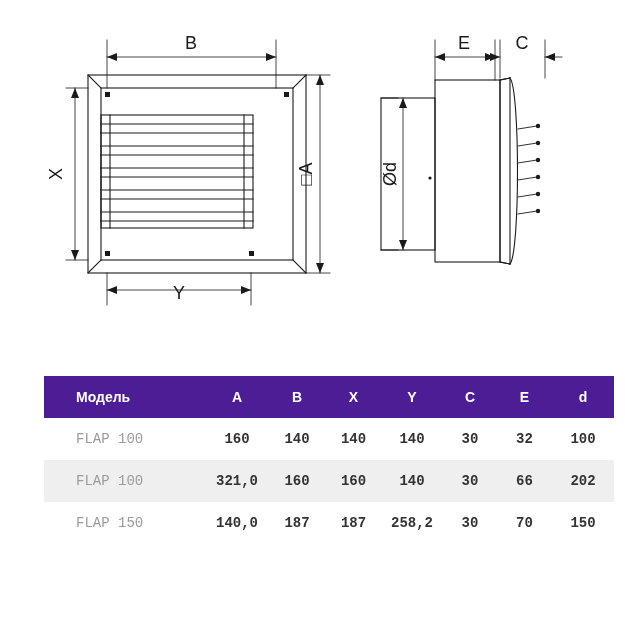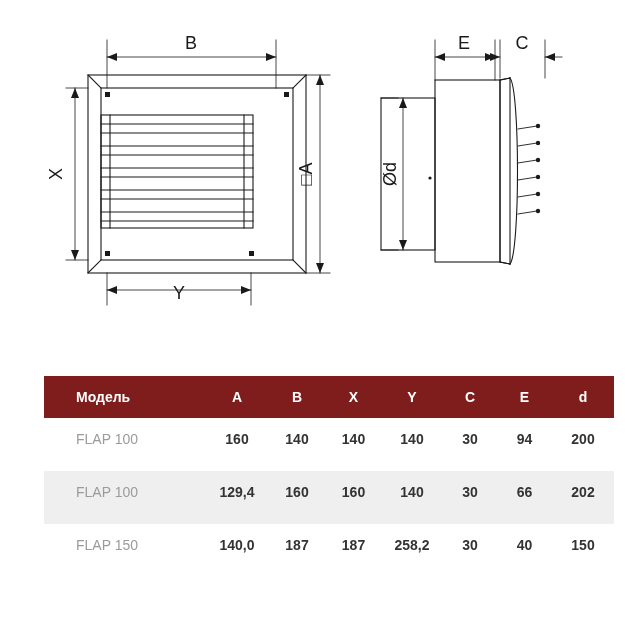--- a/index.html
+++ b/index.html
@@ -29,39 +29,40 @@
   
   .spec-table {
     position: absolute;
     left: 44px;
     top: 376px;
     width: 538px;
     border-collapse: collapse;
     table-layout: fixed;
   }
   .spec-table th {
-    background: #7f1d1d;
+    background: #4c1d95;
     color: #ffffff;
     font-size: 14px;
     font-weight: bold;
     padding: 13px 0 13px 0;
     text-align: center;
     border: none;
   }
   .spec-table th.model-col {
     text-align: left;
     padding-left: 32px;
   }
   .spec-table td {
     font-size: 14px;
-    padding: 13px 0 24px 0;
+    padding: 13px 0 13px 0;
     text-align: center;
     color: #333333;
     font-weight: bold;
     border: none;
+    font-family: Liberation Mono, monospace;
   }
   .spec-table td.model-cell {
     text-align: left;
     padding-left: 32px;
     color: #9b9b9b;
     font-weight: normal;
     font-size: 14px;
   }
   .spec-table tbody tr.odd-row td { background: #ffffff; }
   .spec-table tbody tr.even-row td { background: #efefef; }
@@ -217,39 +218,39 @@
       </tr>
     </thead>
     <tbody>
       <tr class="odd-row">
         <td class="model-cell">FLAP 100</td>
         <td>160</td>
         <td>140</td>
         <td>140</td>
         <td>140</td>
         <td>30</td>
-        <td>94</td>
-        <td>200</td>
+        <td>32</td>
+        <td>100</td>
       </tr>
       <tr class="even-row">
         <td class="model-cell">FLAP 100</td>
-        <td>129,4</td>
+        <td>321,0</td>
         <td>160</td>
         <td>160</td>
         <td>140</td>
         <td>30</td>
         <td>66</td>
         <td>202</td>
       </tr>
       <tr class="odd-row">
         <td class="model-cell">FLAP 150</td>
         <td>140,0</td>
         <td>187</td>
         <td>187</td>
         <td>258,2</td>
         <td>30</td>
-        <td>40</td>
+        <td>70</td>
         <td>150</td>
       </tr>
     </tbody>
   </table>
 
 </div>
 
 </body></html>

